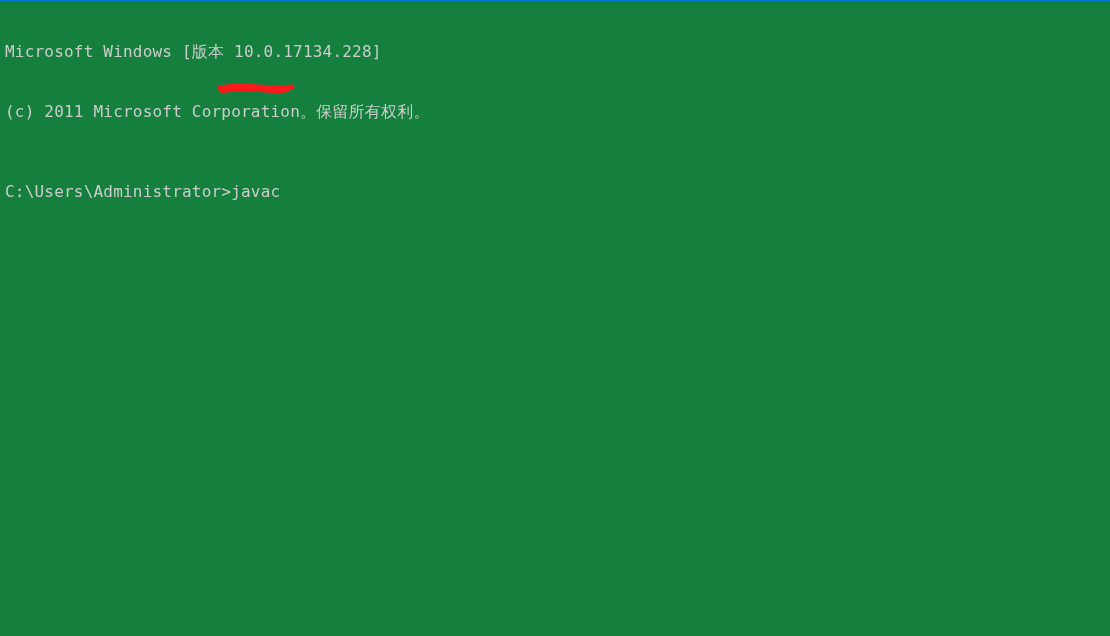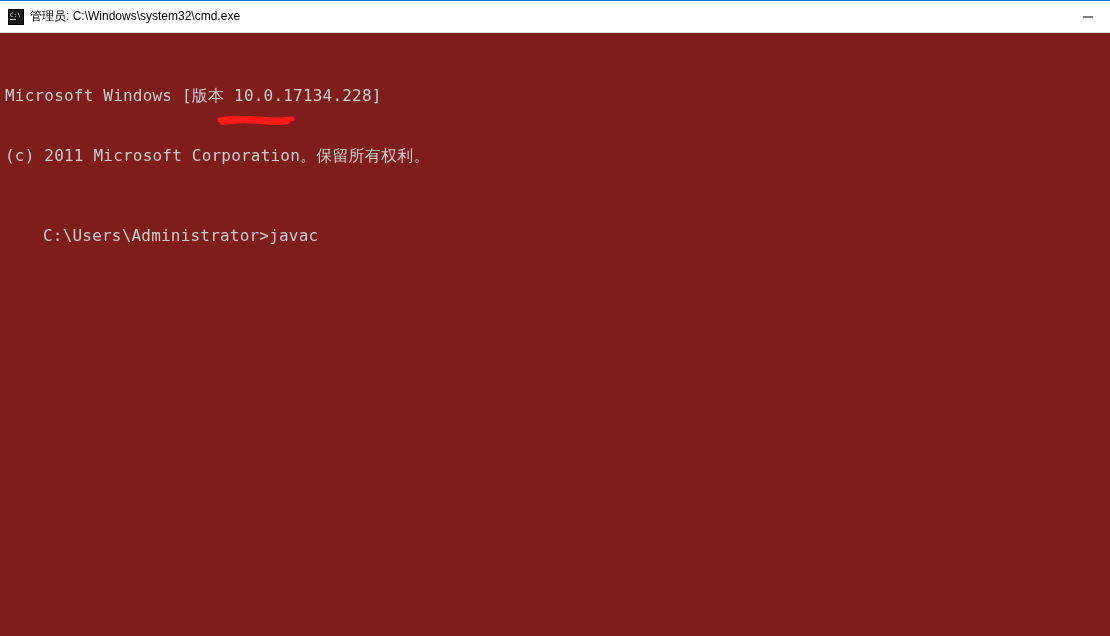--- a/index.html
+++ b/index.html
@@ -59,38 +59,37 @@
       width: 45px;
       height: 100%;
       display: flex;
       align-items: center;
       justify-content: center;
       color: #000;
       font-size: 11px;
     }
     .terminal {
       flex: 1;
-      background: #7f1d1d;
+      background: #15803d;
       color: #cccccc;
       font-family: "NSimSun", "SimSun", "Consolas", monospace;
       font-size: 16px;
       line-height: 20px;
-      padding: 13px 5px;
+      padding: 1px 5px;
       white-space: pre;
       letter-spacing: 0.2px;
       overflow: hidden;
       position: relative;
     }
     .term-line {
       white-space: pre;
     }
     .prompt-line {
       margin-top: 20px;
       position: relative;
-      margin-left: 38px;
     }
     .red-underline {
       position: absolute;
       height: 6px;
       background: transparent;
       pointer-events: none;
     }
     .red-underline svg {
       position: absolute;
       top: 0;
@@ -102,38 +101,20 @@
       right: 14px;
       color: rgba(255,255,255,0.6);
       font-size: 14px;
       font-family: "Segoe UI", sans-serif;
     }
   </style>
 </head>
 <body>
 
 <div class="window">
-  <div class="titlebar">
-    <span class="titlebar-icon">
-      <svg viewBox="0 0 16 16">
-        <rect x="0" y="0" width="16" height="16" fill="#000"></rect>
-        <rect x="1" y="1" width="14" height="14" fill="#1a1a1a"></rect>
-        <text x="2" y="8" font-size="6" fill="#ccc" font-family="monospace">C:\</text>
-        <rect x="2" y="10" width="6" height="1" fill="#ccc"></rect>
-      </svg>
-    </span>
-    <span class="titlebar-text">管理员: C:\Windows\system32\cmd.exe</span>
-    <div class="window-controls">
-      <div class="win-btn">
-        <svg width="10" height="10" viewBox="0 0 10 10">
-          <line x1="0" y1="5" x2="10" y2="5" stroke="#000" stroke-width="1"></line>
-        </svg>
-      </div>
-    </div>
-  </div>
 
   <div class="terminal">
     <div class="term-line">Microsoft Windows [版本 10.0.17134.228]</div>
     <div class="term-line">(c) 2011 Microsoft Corporation。保留所有权利。</div>
     <div class="term-line prompt-line"><span>C:\Users\Administrator&gt;</span><span>javac</span></div>
 
     <div class="red-underline" style="left:218px; top:83px; width:80px;">
       <svg width="80" height="12" viewBox="0 0 80 12">
         <path d="M 2 4 Q 20 1 40 3 Q 60 5 74 3" stroke="#ff1a1a" stroke-width="5" stroke-linecap="round" fill="none"></path>
         <path d="M 4 7 Q 22 4 42 6 Q 60 8 70 6" stroke="#ff1a1a" stroke-width="4" stroke-linecap="round" fill="none"></path>

